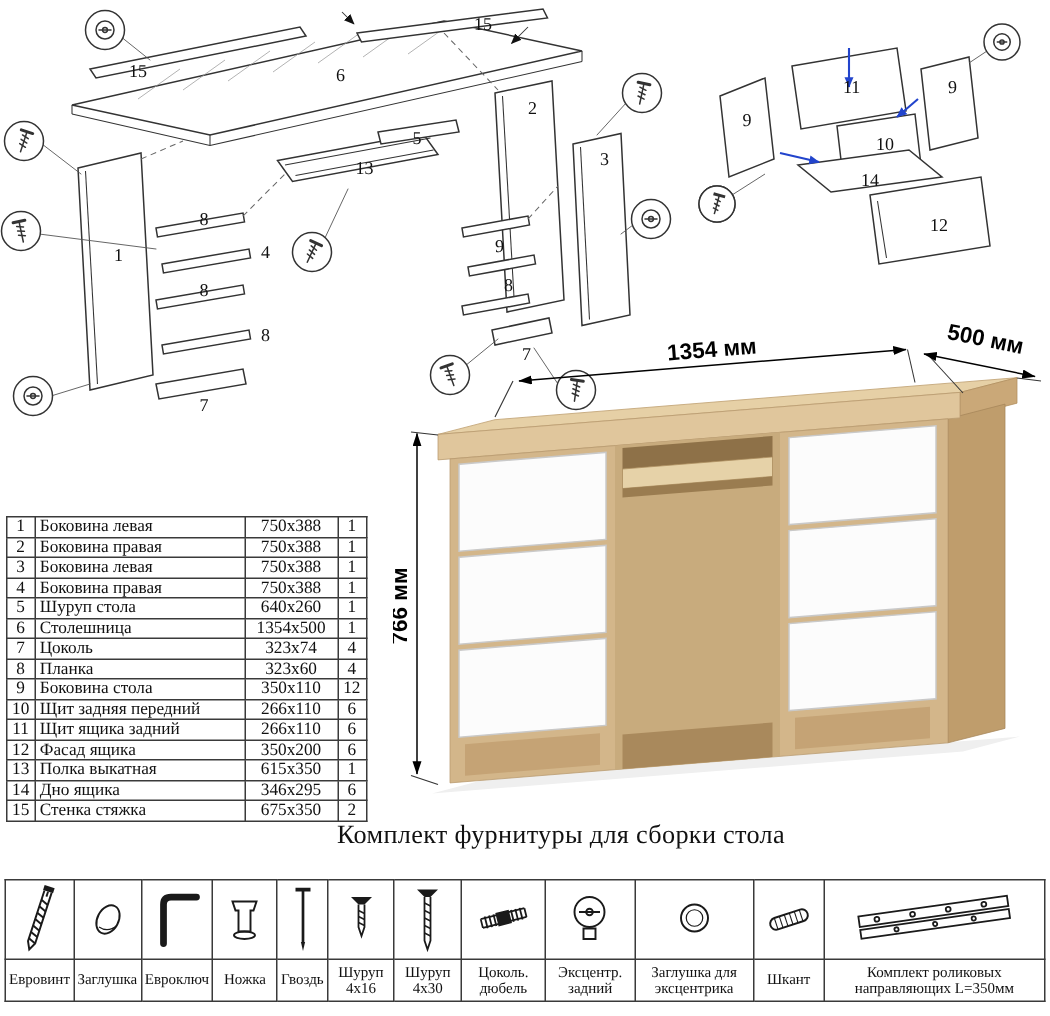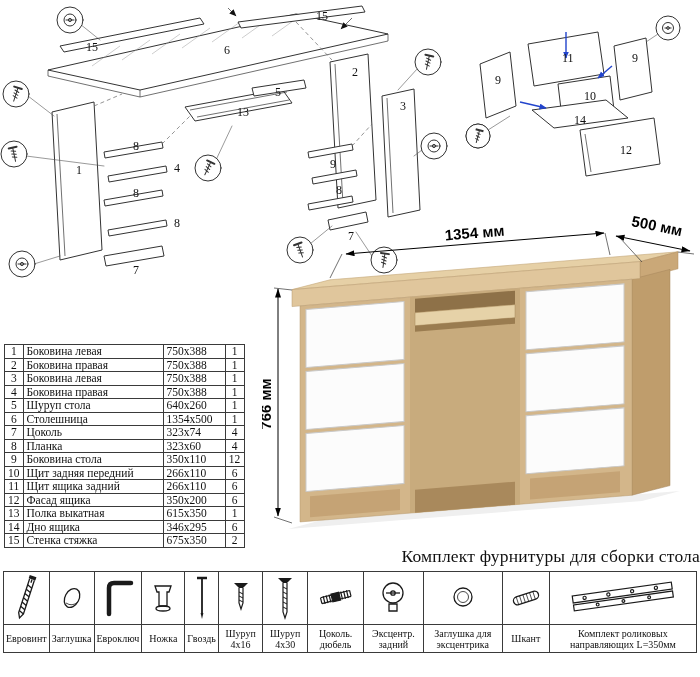--- a/index.html
+++ b/index.html
@@ -7,27 +7,27 @@
   body { width:700px; height:677px; font-family:"Liberation Serif", serif; color:#111; }
   .page { position:relative; width:700px; height:677px; background:#fff; overflow:hidden; }
 
   svg.abs { position:absolute; }
 
   
   .parts-table { position:absolute; left:4px; top:344px; border-collapse:collapse; font-size:11.5px; }
   .parts-table td { border:1px solid #3a3a3a; padding:0 3px; height:13px; line-height:12.5px; white-space:nowrap; }
   .pc-num  { width:17px;  text-align:center; padding:0 1px; }
   .pc-name { width:140px; text-align:left;margin-top:46px; }
-  .pc-size { width:62px;  text-align:left; }
+  .pc-size { width:62px;  text-align:center; }
   .pc-qty  { width:19px;  text-align:center; padding:0 1px; }
 
   
-  .hardware-title { position:absolute; top:546px; left:0; width:100%; text-align:right;
+  .hardware-title { position:absolute; top:546px; left:0; width:100%; text-align:center;
                     font-size:17.5px; letter-spacing:0.2px;padding-left:48px; }
-  .hardware-table { position:absolute; left:3px; top:571px; width:694px; border-collapse:collapse; }
+  .hardware-table { position:absolute; left:3px; top:586px; width:694px; border-collapse:collapse; }
   .hardware-table td { border:1px solid #3a3a3a; text-align:center; vertical-align:middle; }
   .hw-icon-cell { height:52px; padding:1px; }
   .hw-icon-cell svg { display:block; margin:0 auto; }
   .hw-name-cell { font-size:10px; line-height:1.1; height:28px; padding:1px 2px; }
   .hw-qty-cell  { font-size:13.5px; height:20px; }
 
   
   .part-num  { font:12px "Liberation Serif", serif; fill:#111; }
   .dim-label { font:bold 15px "Liberation Sans", sans-serif; fill:#000; }
 

